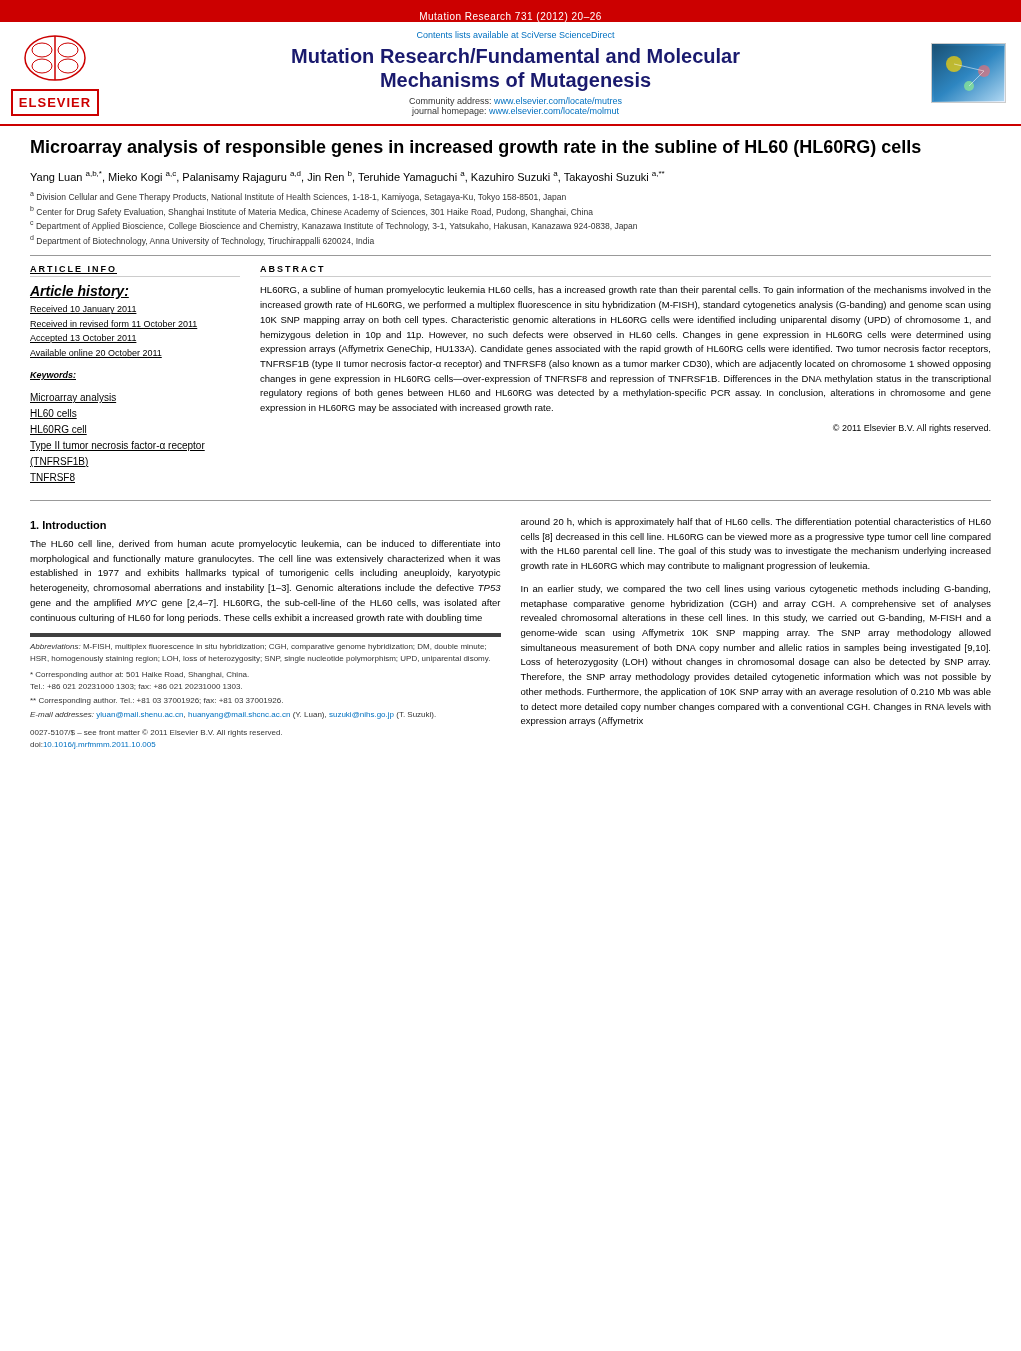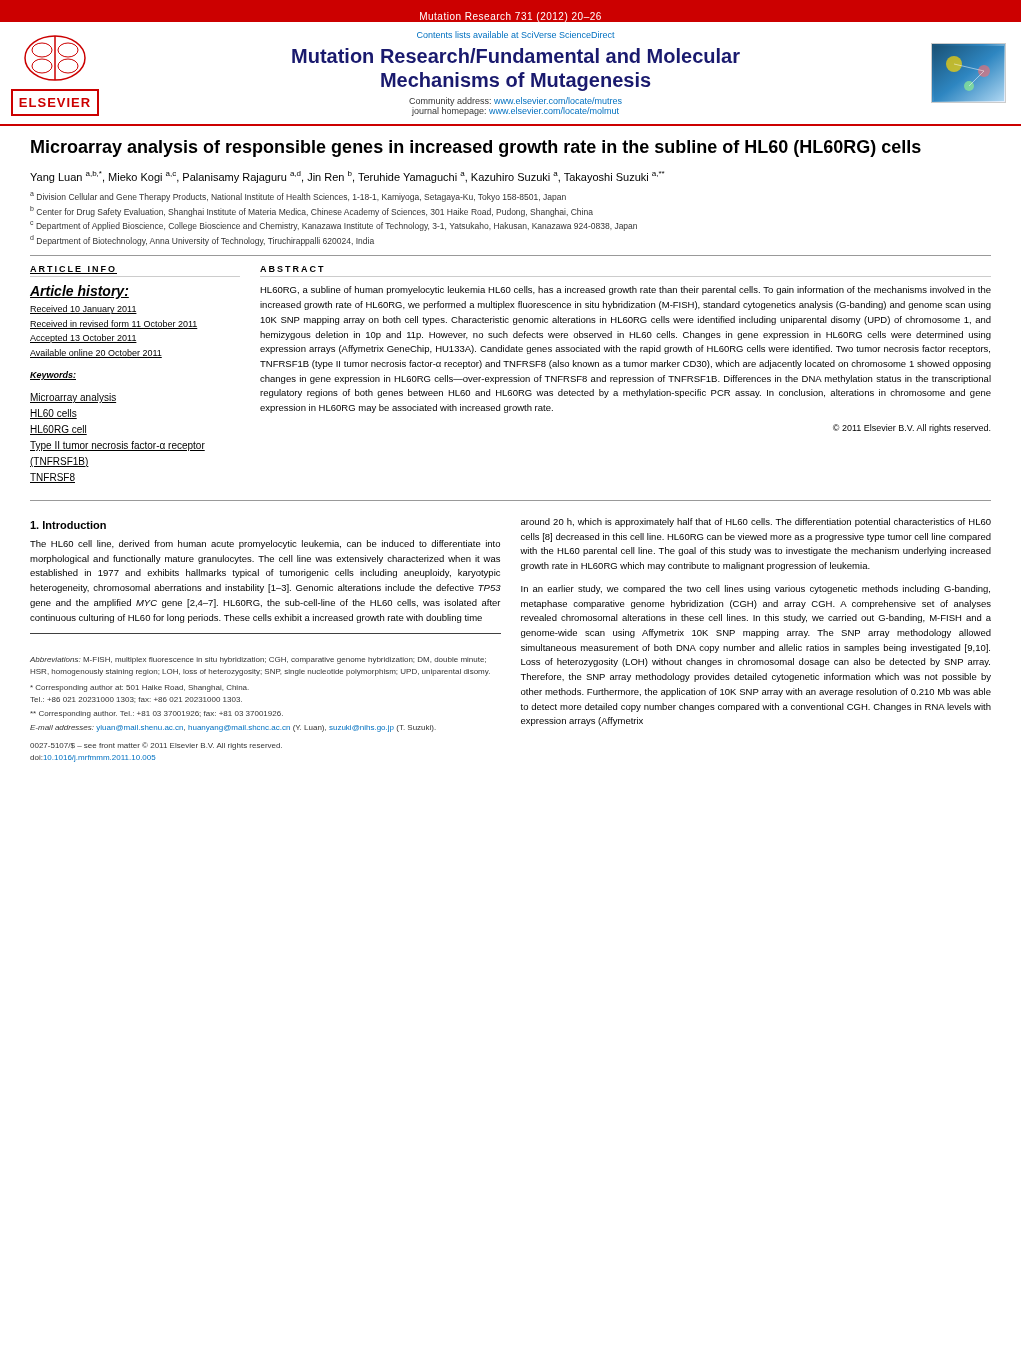--- a/index.html
+++ b/index.html
@@ -224,23 +224,23 @@
       margin-bottom: 8px;
     }
     .section-title {
       font-weight: bold;
       font-size: 11px;
       font-family: Arial, sans-serif;
       margin-bottom: 6px;
       margin-top: 4px;
     }
     .footnote-area {
-      border-top: 1px solid #404040;
+      border-top: 4px solid #404040;
       margin-top: 8px;
-      padding-top: 20px;
+      padding-top: 4px;
     }
     .footnote-text {
       font-size: 8px;
       font-family: Arial, sans-serif;
       line-height: 1.5;
       color: #333;
     }
     .footnote-text a, .link {
       color: #0070c0;
       text-decoration: none;

